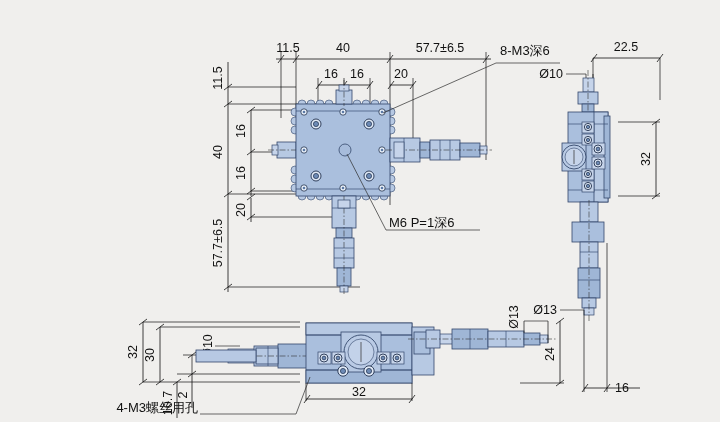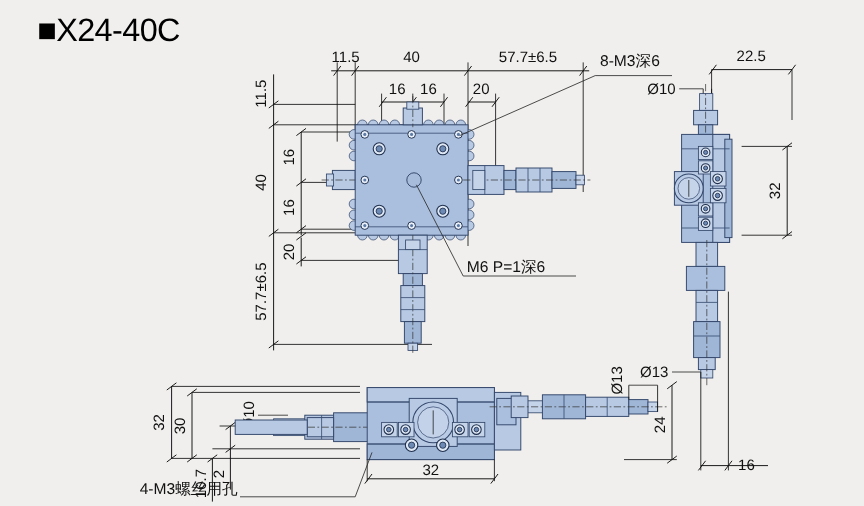--- a/index.html
+++ b/index.html
@@ -32,21 +32,20 @@
   .hole-o{fill:#dfe8f5;stroke:#20304d;stroke-width:0.9;}
   .hole-i{fill:#6d8ab5;stroke:#20304d;stroke-width:0.7;}
   .hole-s{fill:#eaf1fa;stroke:#20304d;stroke-width:0.8;}
   .edge{stroke:#3a4f74;stroke-width:0.7;fill:none;}
 </style>
 </head>
 <body>
 
 <div id="root">
 
-  <div class="title-txt">■X24-40C</div>
 
   <svg width="720" height="422" viewBox="0 0 720 422">
 
     <g>
 
       <g>
         <line class="ln-ext" x1="281" y1="52" x2="281" y2="118"></line>
         <line class="ln-ext" x1="296" y1="52" x2="296" y2="118"></line>
         <line class="ln-ext" x1="390" y1="52" x2="390" y2="205"></line>
         <line class="ln-ext" x1="486" y1="52" x2="486" y2="160"></line>

